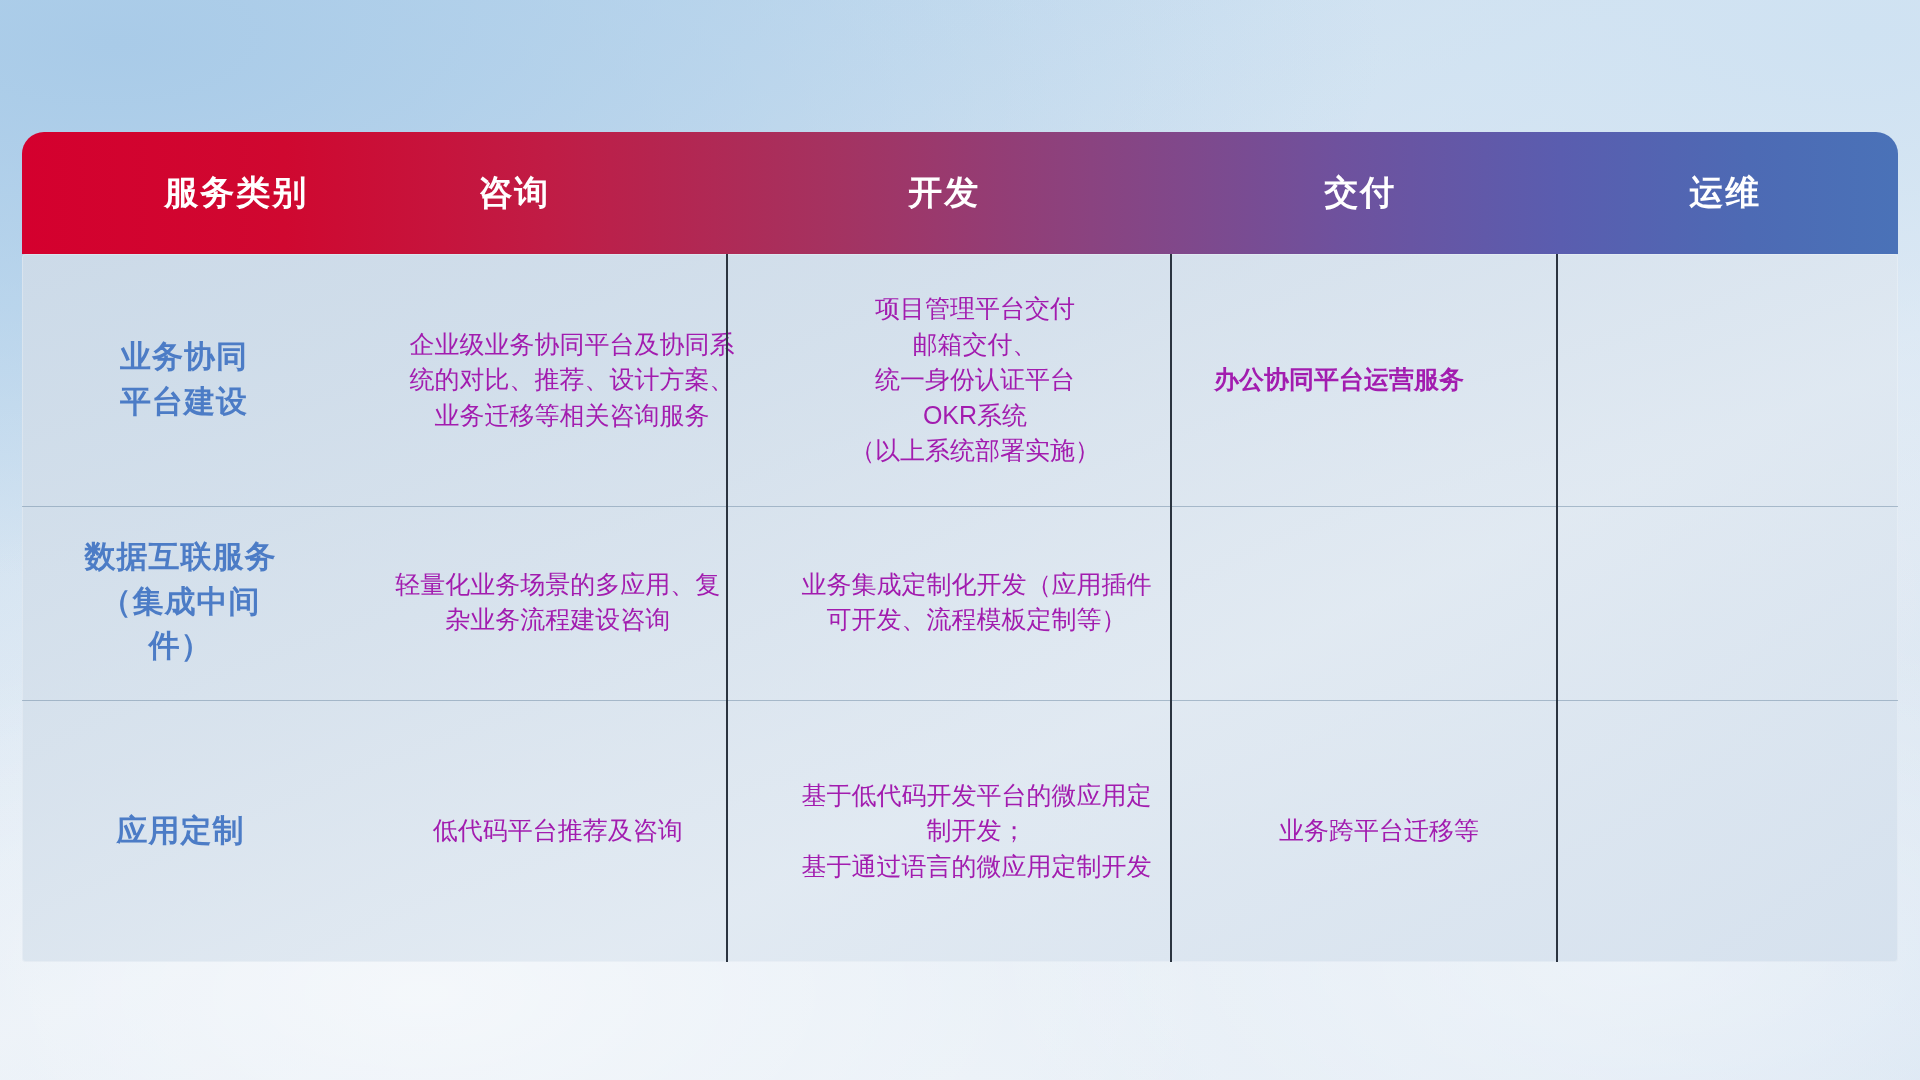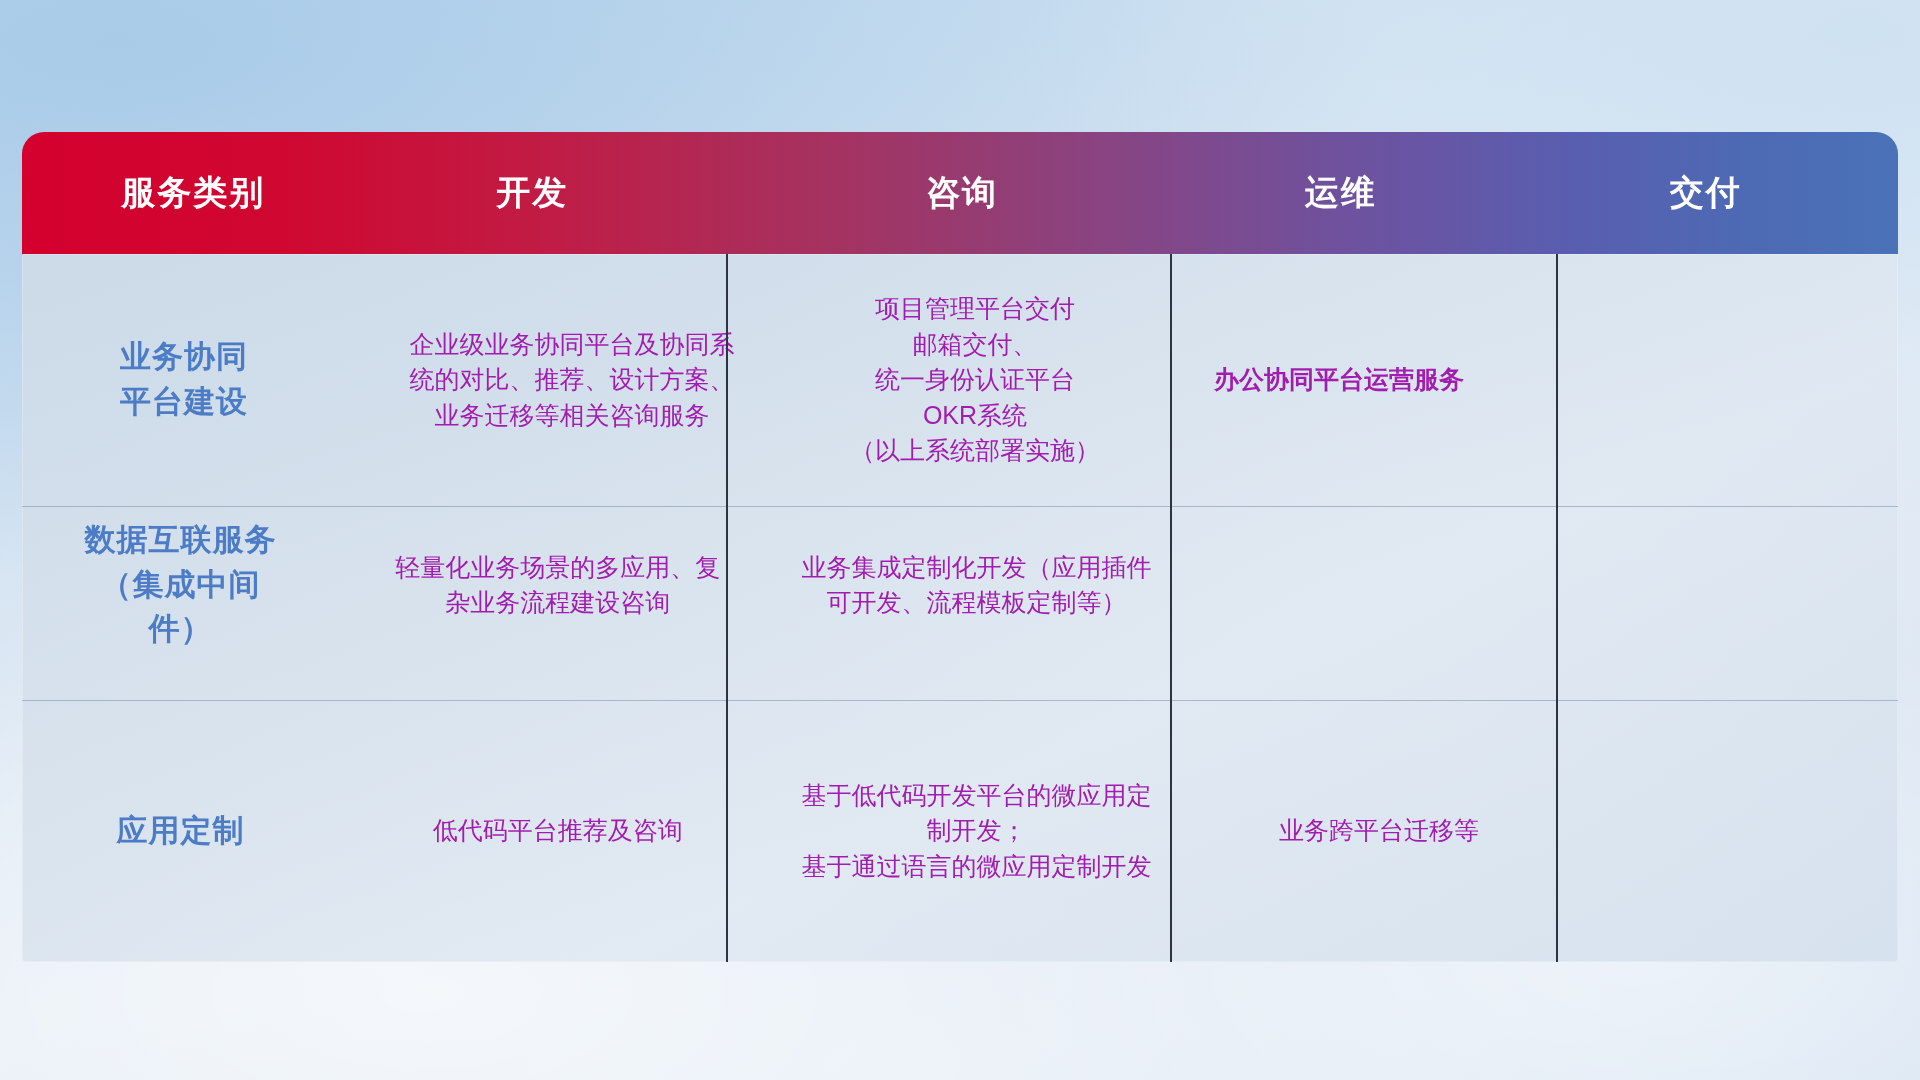--- a/index.html
+++ b/index.html
@@ -47,26 +47,26 @@
   }
   #header-row .hcell{
     color:#ffffff;font-weight:bold;font-size:34px;letter-spacing:2px;
     text-align:center;
   }
   .c1{width:340px;}
   .c2{width:508px;}
   .c3{width:552px;}
   .c4{width:474px;}
   .c5{width:426px;font-weight:bold;}
-  #header-row .c1{text-align:center;padding-left:56px;width:284px;}
+  #header-row .c1{text-align:right;padding-left:56px;width:284px;}
 
   
   .row{position:absolute;left:0;width:1876px;display:flex;}
   #row0{top:122px;height:252px;}
-  #row1{top:356px;height:194px;}
+  #row1{top:373px;height:194px;}
   #row2{top:568px;height:262px;}
 
   .hline{position:absolute;left:0;width:1876px;height:1px;
          background:rgba(120,145,170,.55);}
   #hl1{top:374px;}
   #hl2{top:568px;}
 
   
   .vline{position:absolute;width:2px;background:#2b3440;top:122px;height:708px;}
   #vl1{left:704px;}
@@ -96,24 +96,24 @@
 <body>
 
 <div id="bg"></div>
 
 <div id="table">
 
   <div id="body-panel"></div>
 
   <div id="header-row">
     <div class="hcell c1">服务类别</div>
+    <div class="hcell c2">咨询</div>
     <div class="hcell c3">开发</div>
-    <div class="hcell c2">咨询</div>
+    <div class="hcell c4">交付</div>
     <div class="hcell c5">运维</div>
-    <div class="hcell c4">交付</div>
   </div>
 
   <div class="hline" id="hl1"></div>
   <div class="hline" id="hl2"></div>
 
   <div class="row" id="row0">
     <div class="cell c1 rowlabel">
         <span class="txt">业务协同
 平台建设</span>
       </div>

